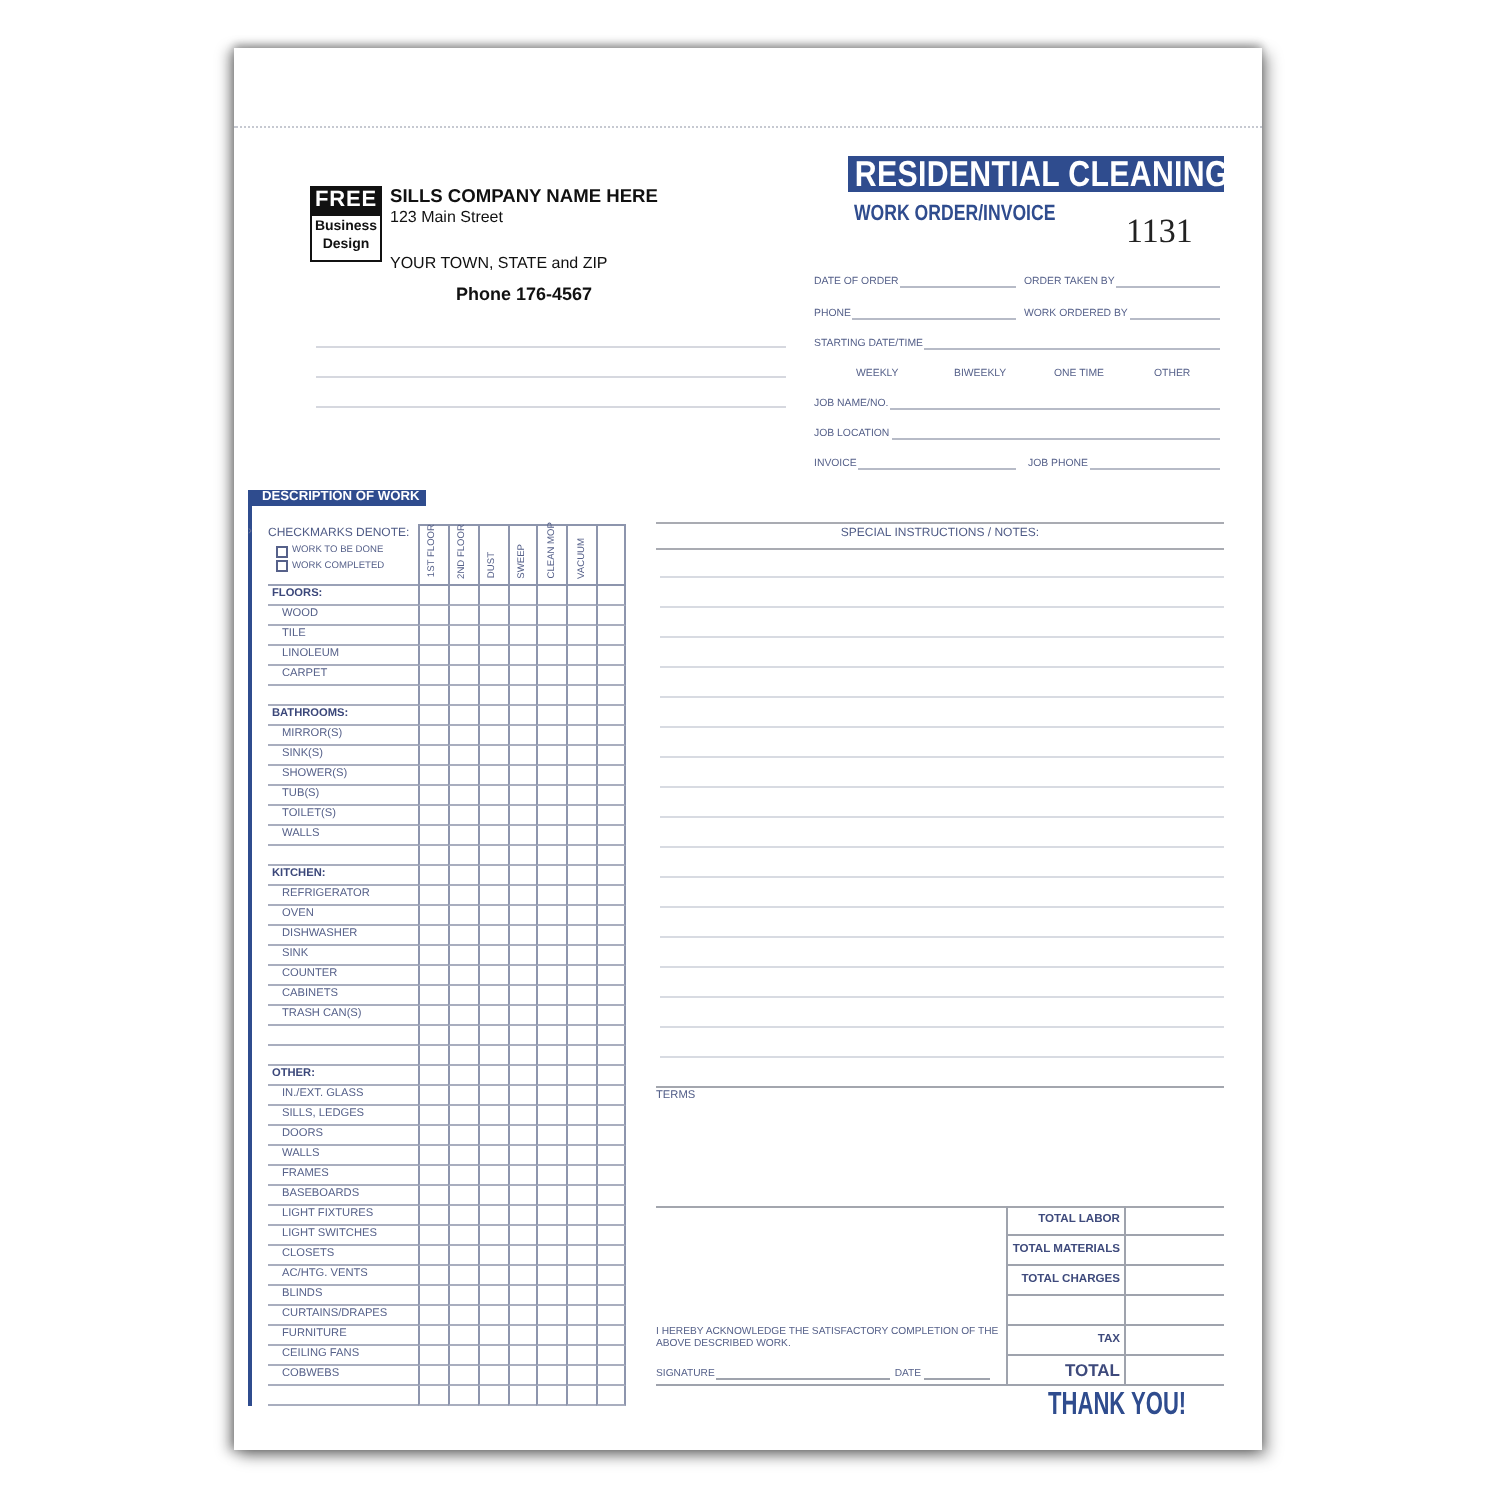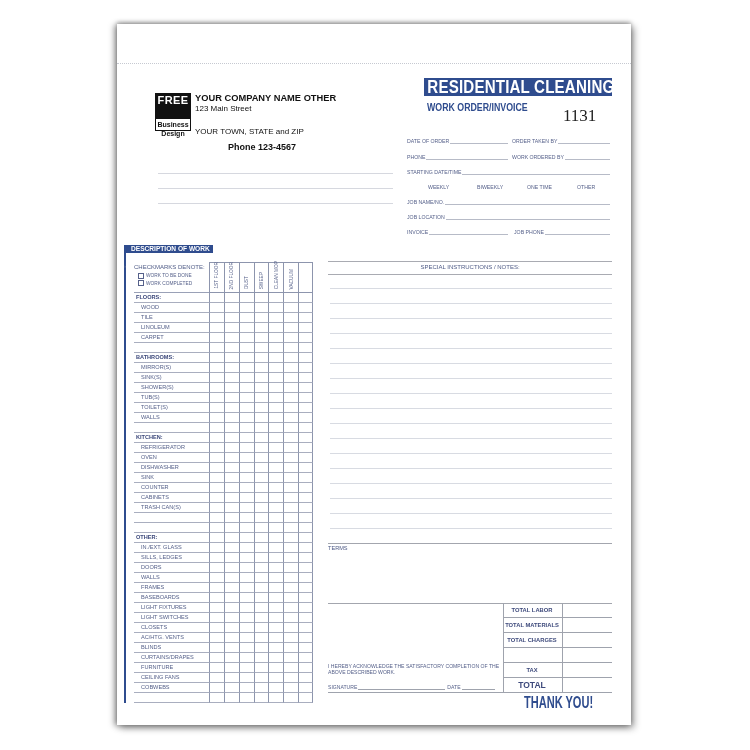--- a/index.html
+++ b/index.html
@@ -9,21 +9,21 @@
   }
   .abs { position:absolute; }
   .page {
     left:117px; top:24px; width:514px; height:701px; background:#fff;
     box-shadow: -3px 1px 6px rgba(0,0,0,0.35), 3px 3px 7px rgba(0,0,0,0.38), 0 -2px 4px rgba(0,0,0,0.25);
   }
   .perf { left:117px; top:63px; width:514px; height:0; border-top:1px dotted #c6c9d1; }
 
   
   .badge { left:155px; top:93px; width:36px; height:38px; border:1.5px solid #111; box-sizing:border-box; background:#fff; }
-  .badge-top { background:#111; color:#fff; font-weight:bold; font-size:11px; height:25px; line-height:13px; text-align:center; letter-spacing:0.4px; }
+  .badge-top { background:#111; color:#fff; font-weight:bold; font-size:11px; height:14px; line-height:13px; text-align:center; letter-spacing:0.4px; }
   .badge-line { color:#111; font-weight:bold; font-size:7px; line-height:8.5px; text-align:center; }
   .badge-line.first { padding-top:2px; }
   .co-name { left:195px; top:93px; font-size:9.3px; font-weight:bold; color:#111; line-height:11px; white-space:nowrap; }
   .co-line { left:195px; width:134px; font-size:8px; color:#111; line-height:9px; white-space:nowrap; }
   .co-phone { left:195px; top:142px; width:134px; text-align:center; font-size:9px; font-weight:bold; color:#111; line-height:10px; }
   .co-rule { left:158px; width:235px; height:0; border-top:1px solid #d6d8df; }
 
   
   .title-box { left:424px; top:78px; width:188px; height:18px; background:#2f4c8e; overflow:hidden; }
   .title-text { display:inline-block; color:#fff; font-weight:bold; font-size:18px; line-height:18px; transform:scaleX(0.84); transform-origin:left center; padding-left:4px; white-space:nowrap; letter-spacing:0.2px; }
@@ -59,44 +59,44 @@
   .rule { height:0; left:328px; width:284px; }
   .rule.strong { border-top:1.5px solid #a9abb2; }
   .rule.mid { border-top:1px solid #a3a6ae; }
   .notes-title { left:328px; top:264px; width:284px; text-align:center; font-size:6px; line-height:7px; color:#4f5b86; }
   .notes-lines { left:330px; top:274px; width:282px; height:268px;
     background: repeating-linear-gradient(to bottom, transparent 0, transparent 14px, #d8dbe2 14px, #d8dbe2 15px); }
   .terms { left:328px; top:545px; font-size:5.6px; line-height:6px; color:#4f5b86; }
 
   
   .totals { left:503px; top:603px; width:109px; height:90px; display:grid; grid-template-columns:59px 50px; grid-template-rows:repeat(6, 15px); }
-  .tl { border-left:1px solid #9fa3ad; border-bottom:1px solid #9fa3ad; box-sizing:border-box; text-align:center; padding-right:2px; font-size:5.8px; font-weight:bold; color:#3e4a7c; line-height:14px; white-space:nowrap; }
+  .tl { border-left:1px solid #9fa3ad; border-bottom:1px solid #9fa3ad; box-sizing:border-box; text-align:right; padding-right:2px; font-size:5.8px; font-weight:bold; color:#3e4a7c; line-height:14px; white-space:nowrap; }
   .tl.big { font-size:8.5px; }
   .tv { border-left:1px solid #9fa3ad; border-bottom:1px solid #9fa3ad; box-sizing:border-box; }
   .bottom-rule { left:328px; top:692px; width:284px; height:0; border-top:1px solid #9fa3ad; }
   .ack { left:328px; top:664px; width:175px; font-size:5.1px; line-height:5.5px; color:#56618a; white-space:nowrap; }
   .sig-row { position:absolute; left:328px; top:683px; width:170px; display:flex; align-items:flex-end; height:7px; font-size:5.1px; line-height:6px; color:#56618a; white-space:nowrap; }
   .sig-line { border-bottom:1px solid #9fa3ad; height:5px; margin:0 2px 0 1px; }
   .thanks { left:524px; top:695px; color:#2f4c8e; font-weight:bold; font-size:16px; line-height:16px; transform:scaleX(0.69); transform-origin:left center; white-space:nowrap; }
 </style>
 </head>
 <body>
 
 <div class="abs page"></div>
 <div class="abs perf"></div>
 
 <div class="abs badge">
   <div class="badge-top">FREE</div>
   <div class="badge-line first">Business</div>
   <div class="badge-line">Design</div>
 </div>
-<div class="abs co-name">YOUR COMPANY NAME OTHER</div>
+<div class="abs co-name">SILLS COMPANY NAME HERE</div>
 <div class="abs co-line" style="top:104px">123 Main Street</div>
 <div class="abs co-line" style="top:127px">YOUR TOWN, STATE and ZIP</div>
-<div class="abs co-phone">Phone 123-4567</div>
+<div class="abs co-phone">Phone 176-4567</div>
 <div class="abs co-rule" style="top:173px"></div>
 <div class="abs co-rule" style="top:188px"></div>
 <div class="abs co-rule" style="top:203px"></div>
 
 <div class="abs title-box">
   <span class="title-text">RESIDENTIAL CLEANING</span>
 </div>
 <div class="abs subtitle">WORK ORDER/INVOICE</div>
 <div class="abs order-no">1131</div>
 

